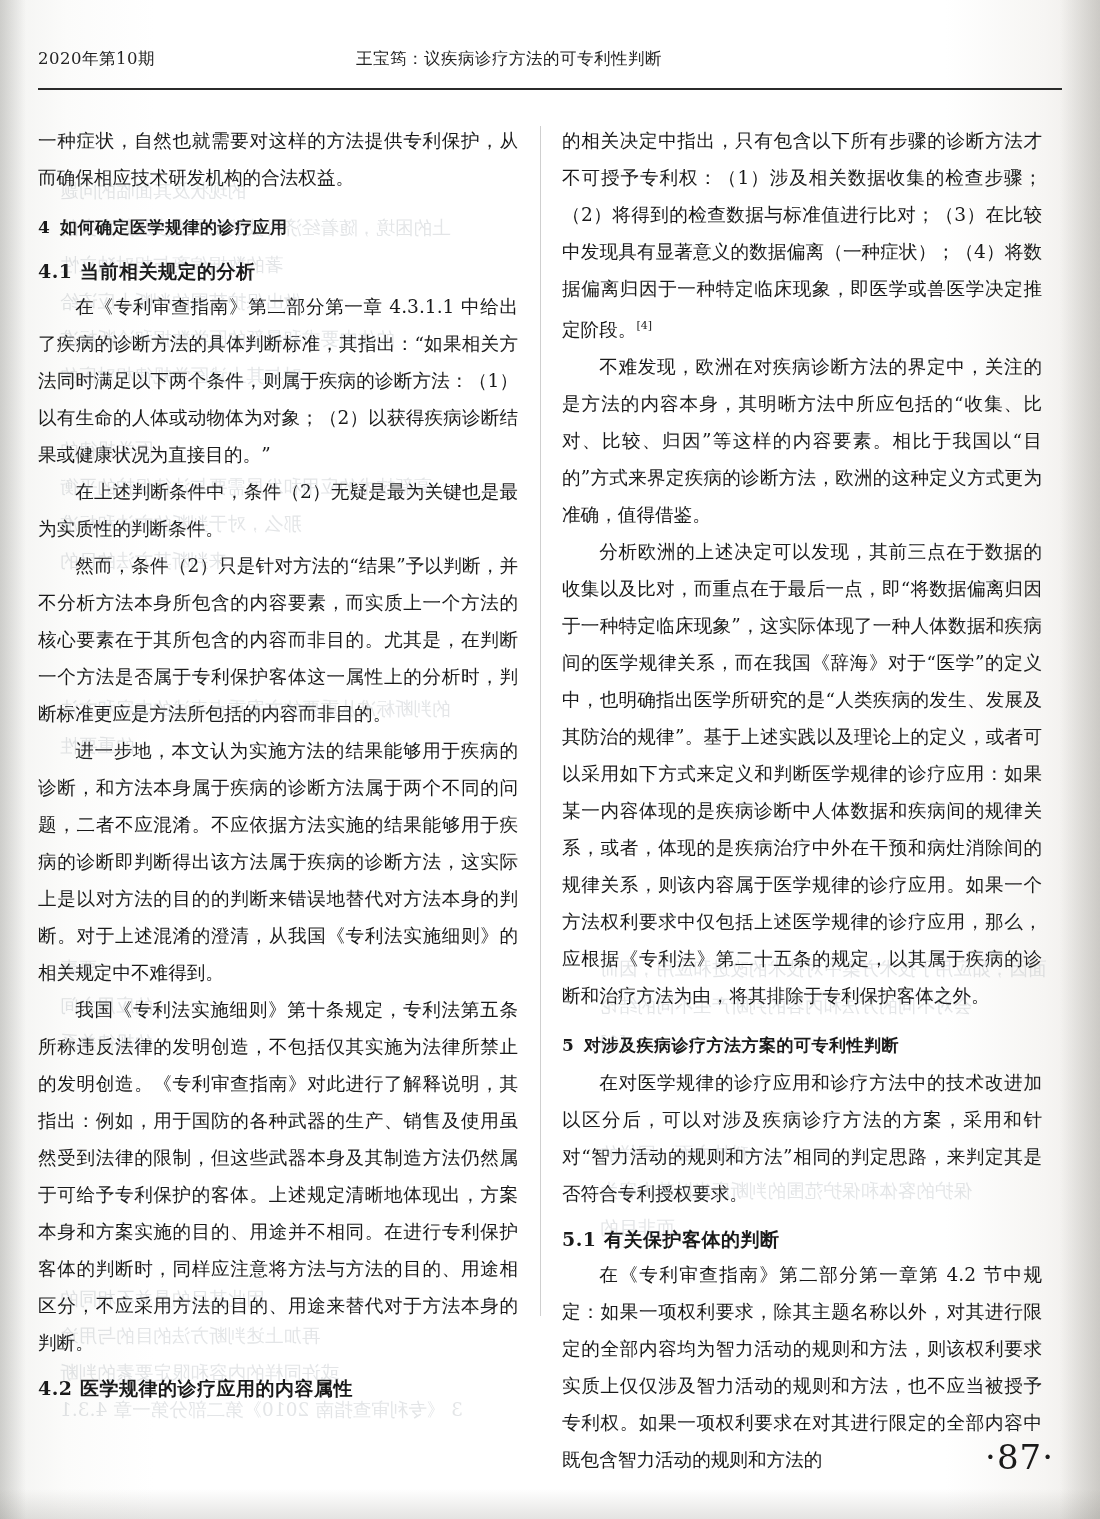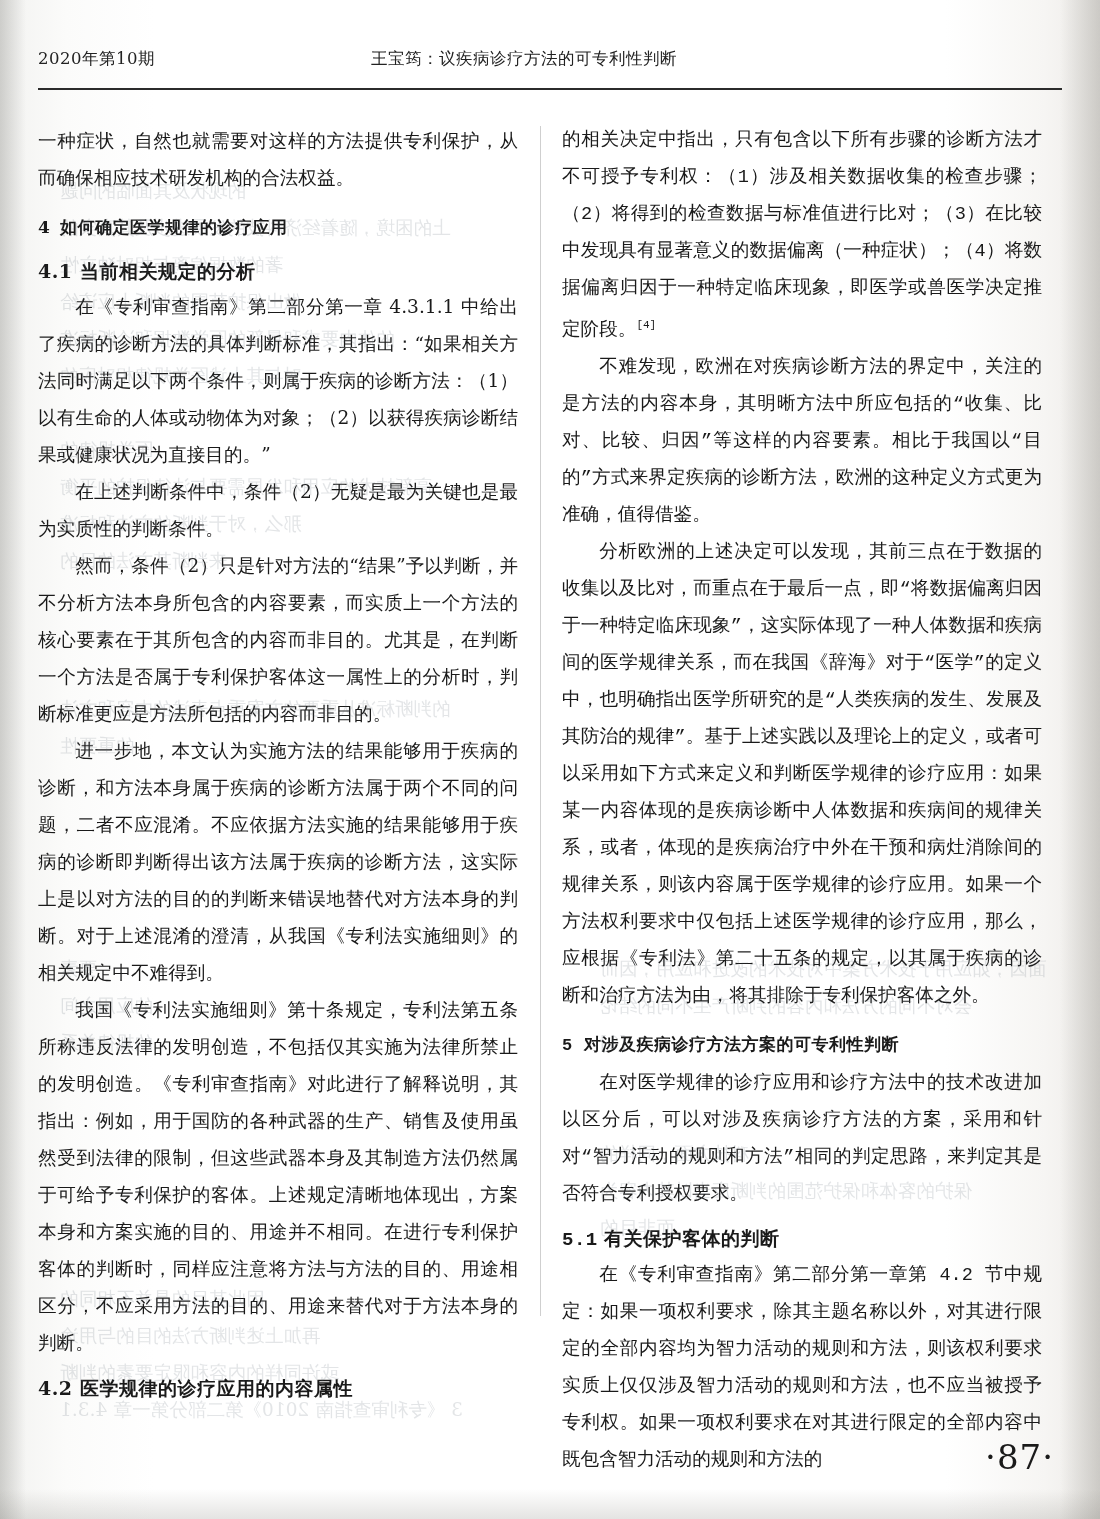--- a/index.html
+++ b/index.html
@@ -34,21 +34,21 @@
     text-decoration: underline;
   }
   .header .issue {
     position: absolute;
     left: 0;
     top: 0;
     letter-spacing: 0.5px;
   }
   .header .title {
     position: absolute;
-    left: 333px;
+    left: 318px;
     top: 0;
     letter-spacing: 0.5px;
   }
   .rule {
     position: absolute;
     left: 38px;
     top: 88px;
     width: 1024px;
     height: 2px;
     background: #2b2b2b;
@@ -57,21 +57,21 @@
   .col {
     position: absolute;
     top: 122px;
     width: 480px;
     font-size: 18.6px;
     line-height: 37px;
     text-align: justify;
     text-justify: inter-ideograph;
   }
   .col.left { left: 38px; }
-  .col.right { left: 562px; font-family: Liberation Mono, monospace; }
+  .col.right { left: 562px; }
   .divider {
     position: absolute;
     left: 540px;
     top: 126px;
     width: 1px;
     height: 1190px;
     background: #cfcfcf;
   }
   p {
     margin: 0;

